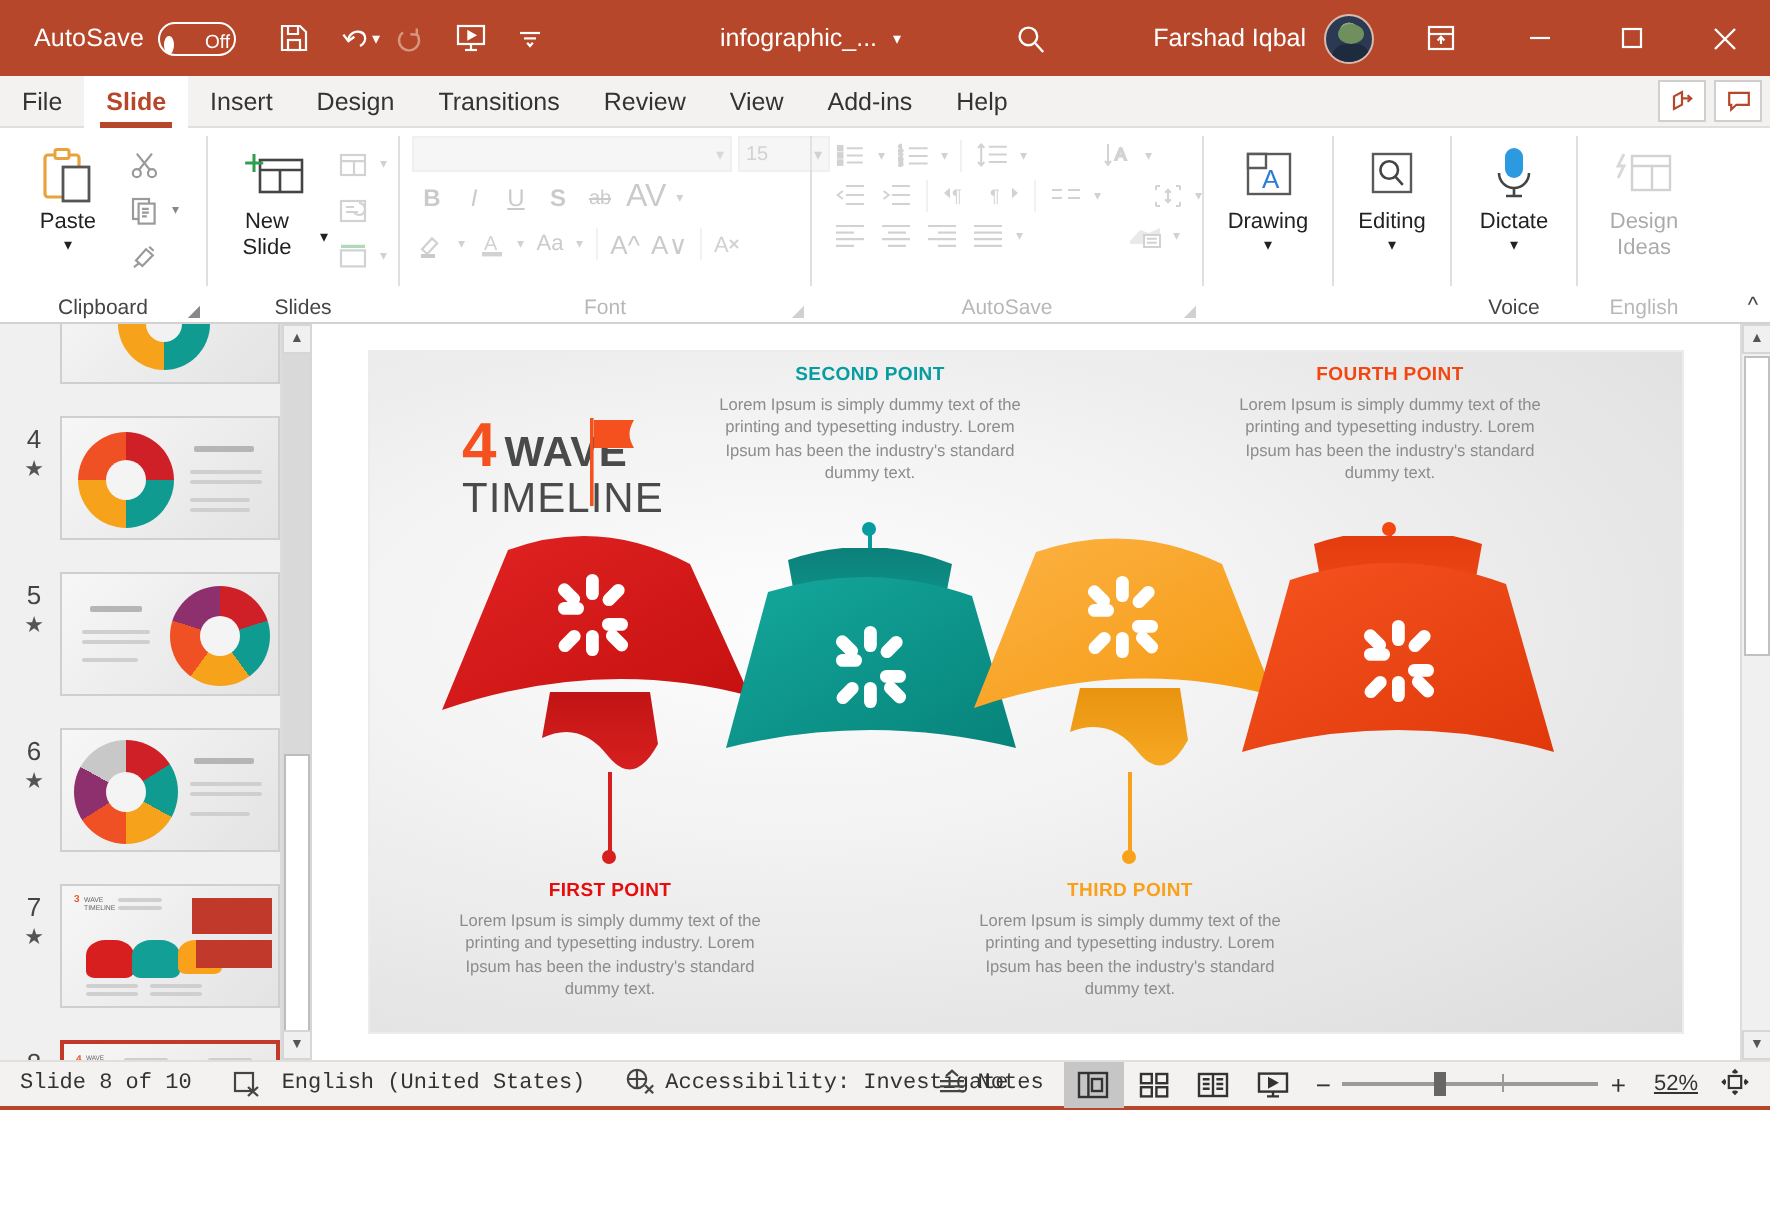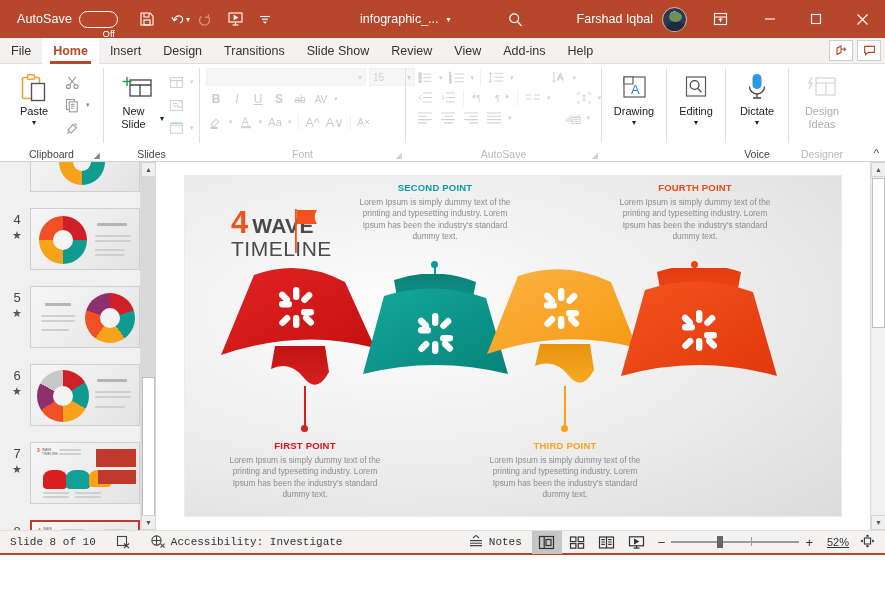--- a/index.html
+++ b/index.html
@@ -13,21 +13,21 @@
 
   
   .titlebar {
     height: 38px; background:#b7472a; display:flex; align-items:center;
     color:#fff; font-size:12.5px; position:relative;
   }
   .tb-autosave { display:flex; align-items:center; gap:7px; margin-left:17px; }
   .tb-autosave .lbl { font-size:12.5px; letter-spacing:.1px; }
   .toggle {
     width:39px; height:17px; border-radius:9px; border:1.3px solid #fff;
-    display:flex; align-items:flex-end; padding:0 2px; gap:16px;flex-direction:column;
+    display:flex; align-items:flex-end; padding:0 2px; gap:16px;
   }
   .toggle .knob { width:9px; height:9px; border-radius:50%; background:#fff; }
   .toggle .off { font-size:9.5px; }
   .tb-icons { display:flex; align-items:center; gap:0px; margin-left:14px; }
   .tb-ico {
     width:30px; height:30px; display:flex; align-items:center; justify-content:center;
     cursor:default;
   }
   .tb-ico svg { display:block; }
   .tb-chev { font-size:8px; margin-left:-6px; opacity:.95; }
@@ -312,25 +312,24 @@
       <span class="win-btn close">
         <svg width="13" height="13" viewBox="0 0 13 13" stroke="#fff" stroke-width="1.2">
             <path d="M1.5 1.5l10 10M11.5 1.5l-10 10"></path>
           </svg>
       </span>
     </div>
   </div>
 
   <div class="tabrow">
     <div class="tab file">File</div>
-    <div class="tab active">Home</div>
+    <div class="tab active">Slide</div>
     <div class="tab">Insert</div>
     <div class="tab">Design</div>
     <div class="tab">Transitions</div>
-    <div class="tab">Slide Show</div>
     <div class="tab">Review</div>
     <div class="tab">View</div>
     <div class="tab">Add-ins</div>
     <div class="tab">Help</div>
     <div class="tabrow-right">
       <span class="tr-btn">
         <svg width="13" height="13" viewBox="0 0 13 13" fill="none" stroke="#b7472a" stroke-width="1.1">
           <path d="M2 10.5V4.2l4-2.2v6.3z"></path>
             <path d="M6 5.2h4.2"></path>
             <path d="M8.8 3.6l1.8 1.6-1.8 1.7"></path>
@@ -453,21 +452,21 @@
             <span>15</span>
             <span style="font-size:8px">▾</span>
           </span>
         </div>
         <div class="fontrow2">
           <span class="fbtn" style="font-weight:bold">B</span>
           <span class="fbtn" style="font-style:italic">I</span>
           <span class="fbtn" style="text-decoration:underline">U</span>
           <span class="fbtn" style="font-weight:bold">S</span>
           <span class="fbtn" style="font-size:10px;text-decoration:line-through">ab</span>
-          <span class="fbtn" style="font-size:10px">AV</span>
+          <span class="fbtn" style="font-size:16px">AV</span>
           <span class="chev">▾</span>
         </div>
         <div class="fontrow3">
           <span class="fbtn">
             <svg width="14" height="14" viewBox="0 0 14 14" fill="none" stroke="#888" stroke-width="1.1">
               <path d="M2 9.6l5-5.4 2.6 2.4-5 5.4z"></path>
                 <path d="M1.5 13h7" stroke="#777" stroke-width="2"></path>
             </svg>
           </span>
             <span class="chev">▾</span>
@@ -681,21 +680,21 @@
               <rect x="10" y="3" width="19" height="17"></rect>
                 <path d="M10 8h19M20 8v12"></path>
               <path d="M6 2l-3 6h3l-3 6" stroke="#9a9a9a" stroke-width="1.4"></path>
             </svg>
           </span>
           <span class="tx">Design</span>
           <span class="tx">Ideas</span>
         </div>
       </div>
       <div class="grp-label">
-        <span>Designer</span>
+        <span>English</span>
       </div>
     </div>
 
     <span class="collapse-ribbon">^</span>
   </div>
 
   <div class="main">
 
     <div class="thumbpane">
       <div class="thumblist">
@@ -981,20 +980,21 @@
   </div>
 
   <div class="status border-red">
     <span class="st-item">Slide 8 of 10</span>
     <span class="st-item">
       <svg width="15" height="14" viewBox="0 0 15 14" fill="none" stroke="#444" stroke-width="1.1">
         <rect x="1.5" y="1.5" width="9" height="9"></rect>
           <path d="M8 8.5l5 4.5M13 8.5l-5 4.5"></path>
       </svg>
     </span>
+    <span class="st-item" style="padding-left:0">English (United States)</span>
     <span class="st-item">
       <span>
         <svg width="15" height="14" viewBox="0 0 15 14" fill="none" stroke="#444" stroke-width="1.1">
           <circle cx="5.5" cy="6.5" r="4.6"></circle>
             <path d="M5.5 1.5v10M1 6.5h9"></path>
             <path d="M9.6 9.6l4 4M13.6 9.6l-4 4"></path>
         </svg>
       </span>
       <span>Accessibility: Investigate</span>
     </span>

